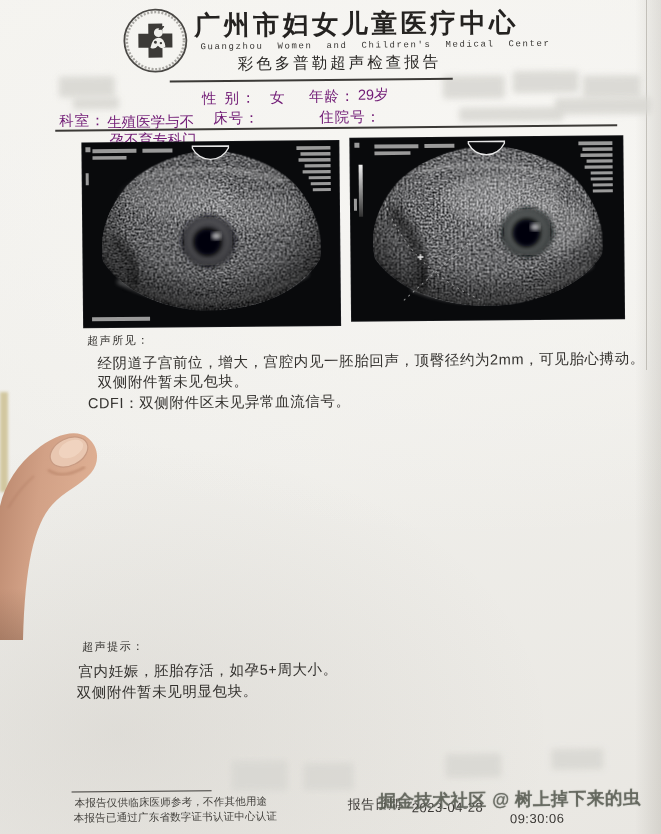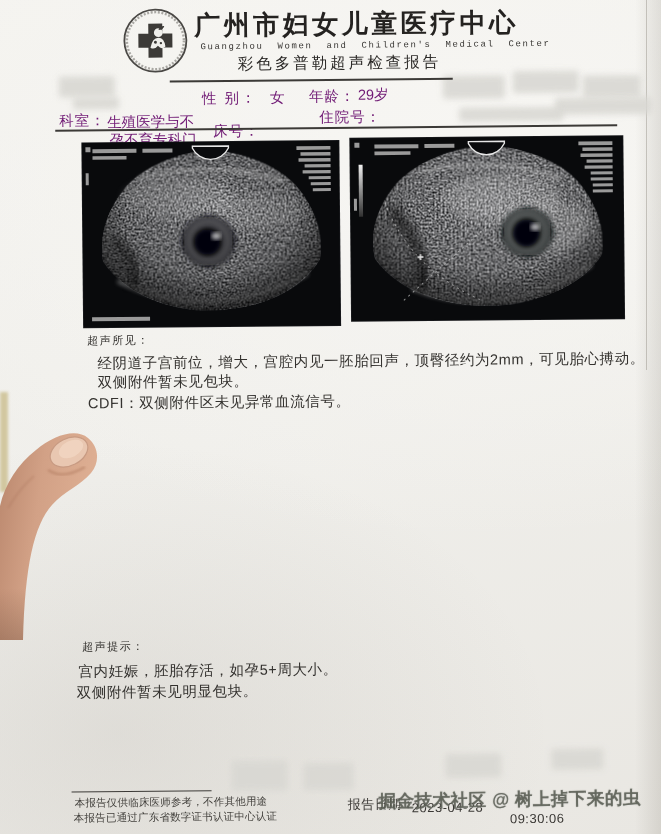--- a/index.html
+++ b/index.html
@@ -92,21 +92,21 @@
     <div class="abs cn h-sub" style="left:241px;top:53px;">彩色多普勒超声检查报告</div>
     <div class="abs rule" style="left:173px;top:79px;width:283px;"></div>
 
     <div class="abs cn info" style="left:205px;top:88px;letter-spacing:2px;">性 别：</div>
     <div class="abs cn info" style="left:273px;top:88px;">女</div>
     <div class="abs cn info" style="left:312px;top:87px;letter-spacing:1px;">年龄：</div>
     <div class="abs cn info" style="left:361px;top:86px;">29岁</div>
 
     <div class="abs cn info" style="left:62px;top:109px;letter-spacing:1px;text-align:right;">科室：</div>
     <div class="abs cn info" style="left:110px;top:111px;">生殖医学与不</div>
-    <div class="abs cn info" style="left:216px;top:121px;letter-spacing:1px;">床号：</div>
+    <div class="abs cn info" style="left:216px;top:108px;letter-spacing:1px;">床号：</div>
     <div class="abs cn info" style="left:322px;top:108px;letter-spacing:1px;">住院号：</div>
     <div class="abs rule" style="left:58px;top:127px;width:562px;"></div>
     <div class="abs cn info" style="left:112px;top:129px;">孕不育专科门</div>
 
     <div class="us-frame" style="left:85px;top:141px;width:256px;height:184px;">
       <svg viewBox="0 0 256 184">
         <defs>
           <filter id="nzL" x="-5%" y="-5%" width="110%" height="110%">
             <feTurbulence type="fractalNoise" baseFrequency="0.5" numOctaves="3" seed="11"></feTurbulence>
             <feColorMatrix type="matrix" values="0 0 0 0 0.82  0 0 0 0 0.82  0 0 0 0 0.84  0 0 0 1.5 -0.28"></feColorMatrix>

